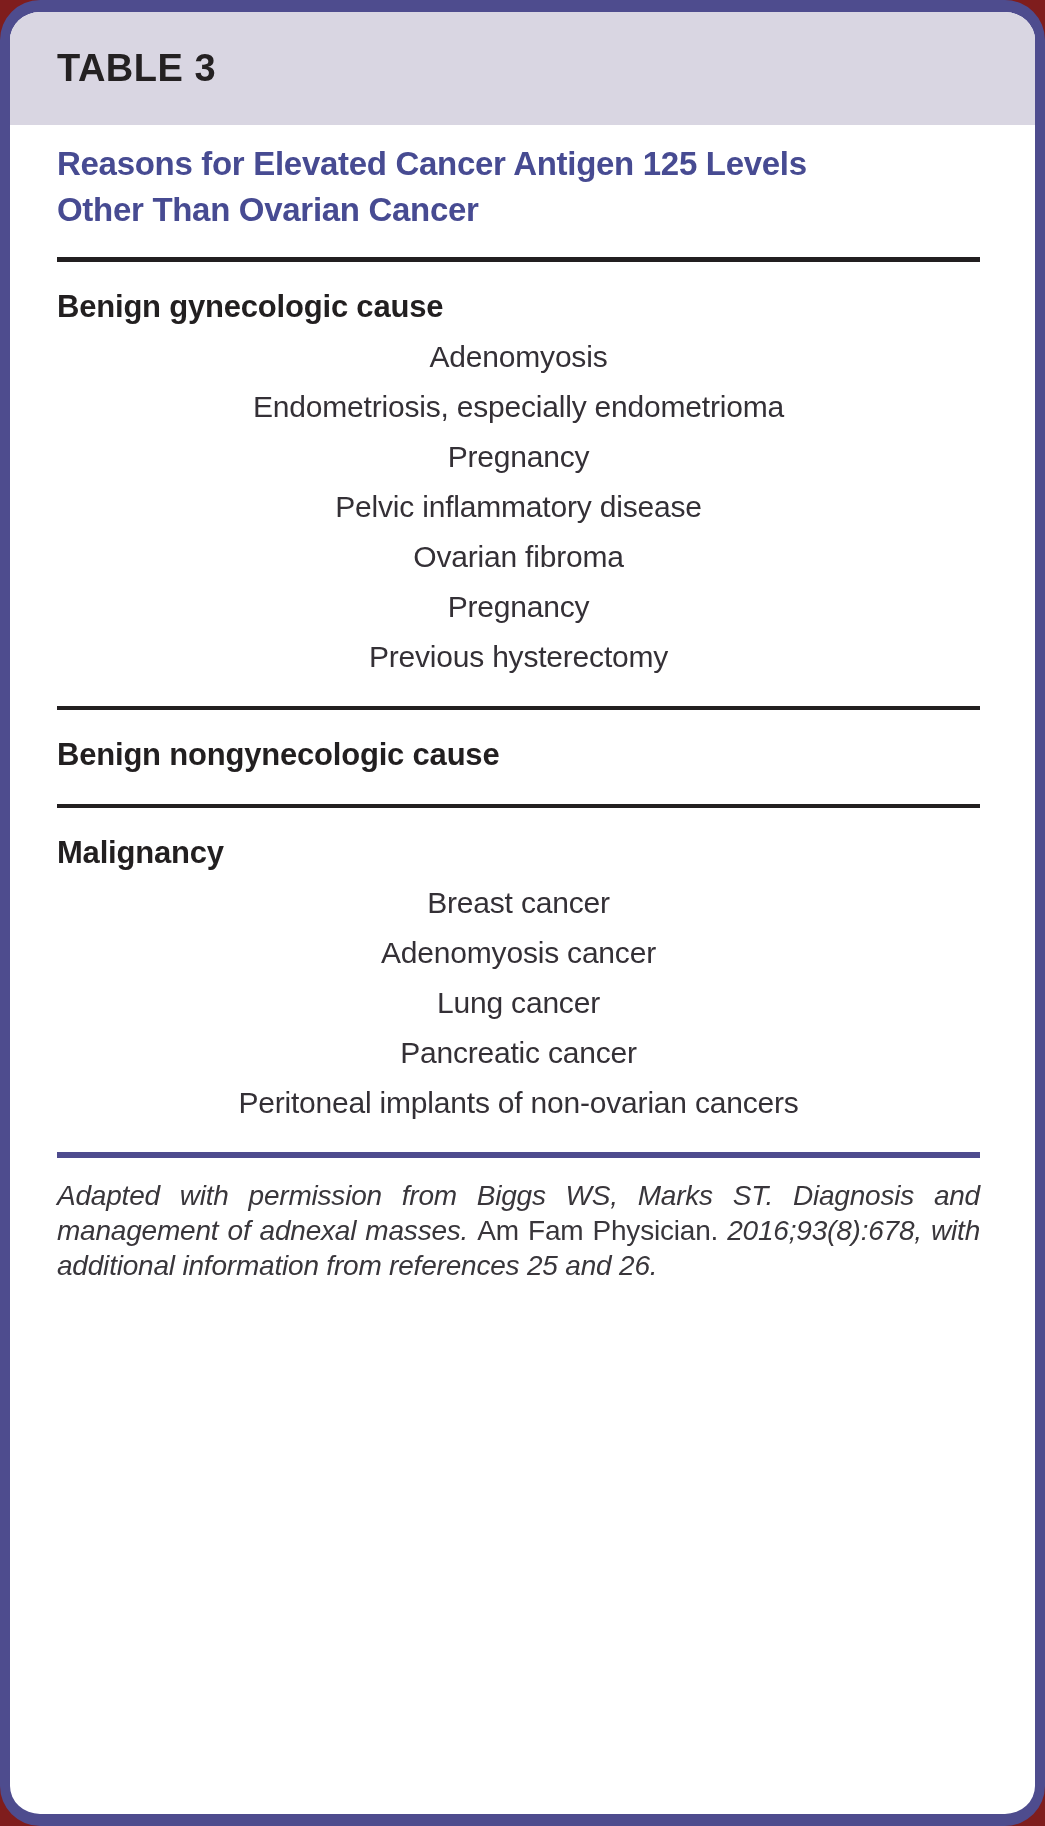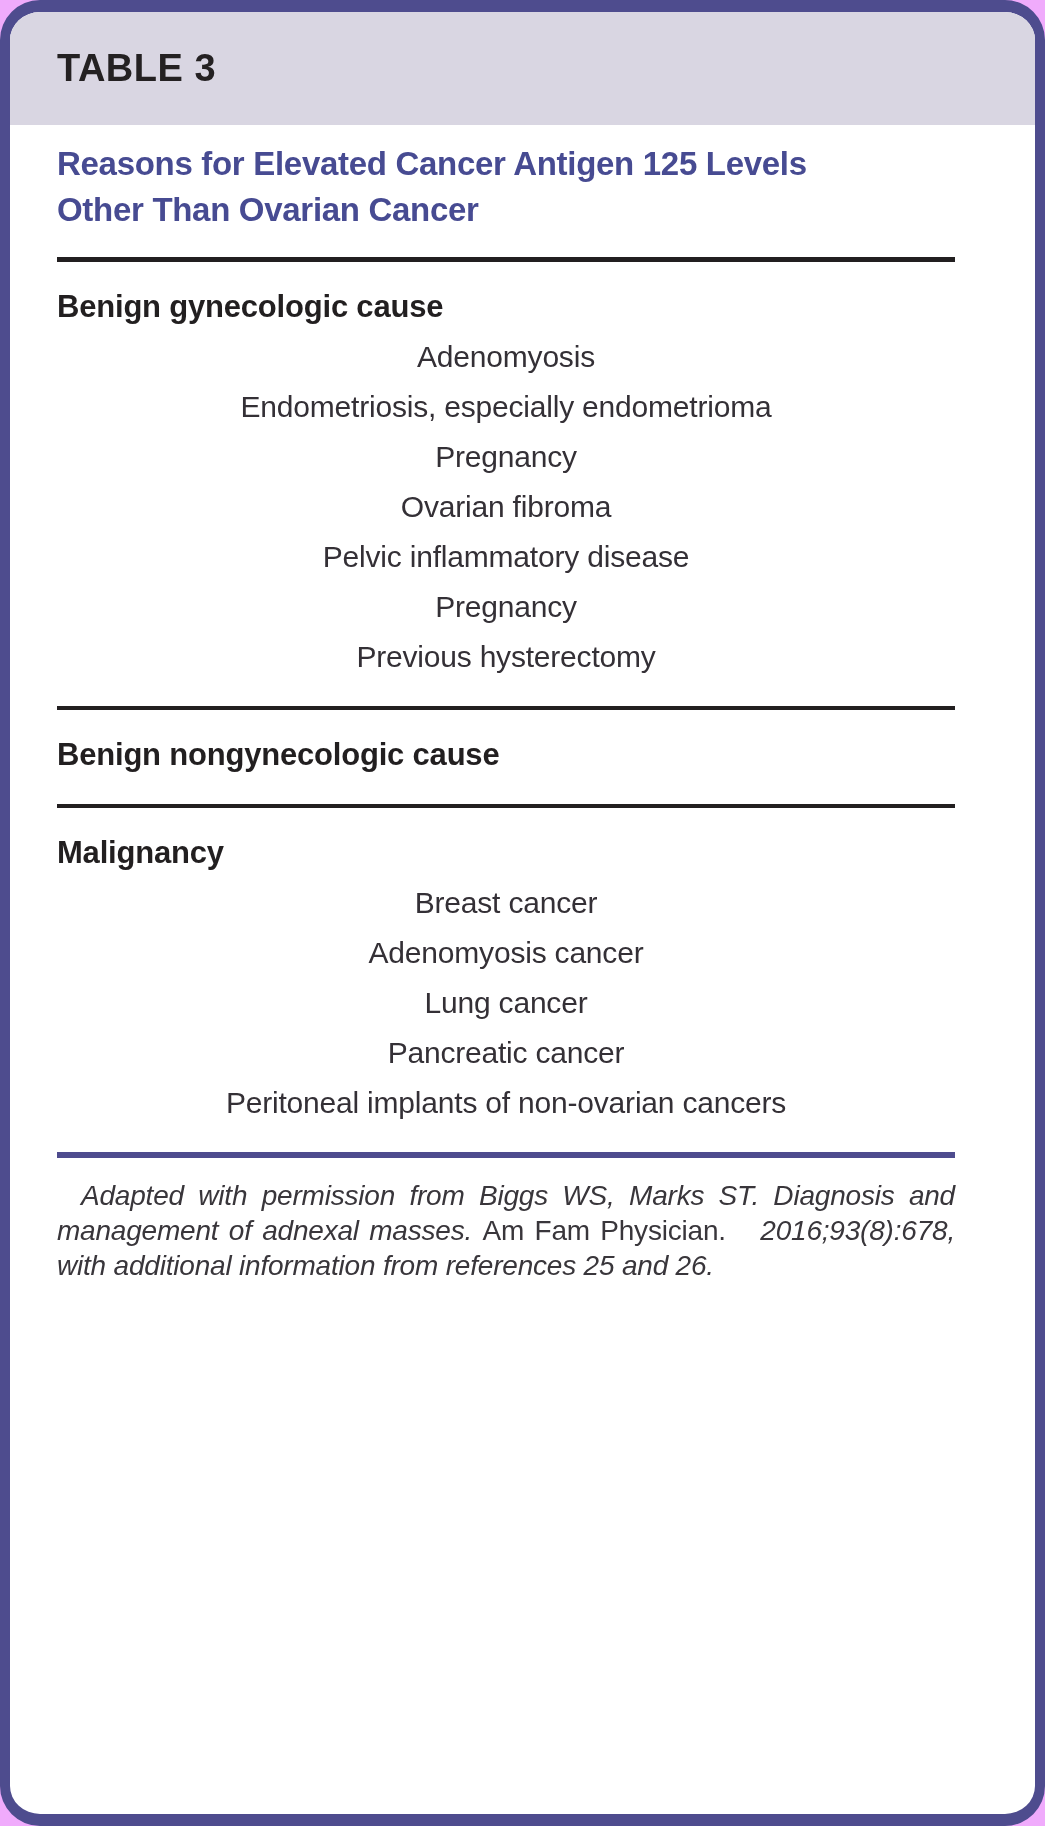--- a/index.html
+++ b/index.html
@@ -5,21 +5,21 @@
   html, body {
     margin: 0;
     padding: 0;
     background: #ffffff;
     font-family: "Liberation Sans", "DejaVu Sans", sans-serif;
   }
   .page {
     position: relative;
     width: 1045px;
     height: 1826px;
-    background: #f0abfc;
+    background: #7f1d1d;
     overflow: hidden;
   }
   .card {
     position: absolute;
     left: 0; top: 0;
     width: 1025px;  
     height: 1802px; 
     border: 10px solid #4e4c8e;
     border-top-width: 12px;
     border-bottom-width: 12px;
@@ -34,21 +34,21 @@
     align-items: center;
     padding-left: 47px;
   }
   .band .table-label {
     font-size: 38px;
     font-weight: bold;
     color: #242122;
     letter-spacing: 0.5px;
   }
   .content {
-    padding: 0 80px 0 47px;
+    padding: 0 55px 0 47px;
   }
   .title {
     margin: 16px 0 24px 0;
     max-width: 800px;
     font-size: 33px;
     line-height: 46px;
     font-weight: bold;
     color: #474b92;
     letter-spacing: -0.3px;
   }
@@ -91,43 +91,43 @@
     margin: 24px 0 0 0;
   }
   .footnote {
     margin: 20px 0 0 0;
     font-size: 28px;
     line-height: 35px;
     color: #39363b;
     text-align: justify;
     letter-spacing: -0.2px;
   }
-  .footnote .it { font-style: italic; margin-left: 24px; }
+  .footnote .it { font-style: italic; }
   .footnote .up { font-style: normal; }
 </style>
 </head>
 <body>
 
 <div class="page">
   <div class="card">
     <div class="band">
       <span class="table-label">TABLE 3</span>
     </div>
     <div class="content">
       <div class="title">Reasons for Elevated Cancer Antigen 125 Levels Other Than Ovarian Cancer</div>
       <hr class="rule-dark">
       <div>
   <div class="section">
     <h2 class="section-heading">Benign gynecologic cause</h2>
     <ul class="item-list">
               <li class="item">Adenomyosis</li>
               <li class="item">Endometriosis, especially endometrioma</li>
               <li class="item">Pregnancy</li>
+              <li class="item">Pelvic inflammatory disease</li>
               <li class="item">Ovarian fibroma</li>
-              <li class="item">Pelvic inflammatory disease</li>
               <li class="item">Pregnancy</li>
               <li class="item">Previous hysterectomy</li>
             </ul>
     <hr class="section-rule">
   </div>
 
   <div class="section">
     <h2 class="section-heading">Benign nongynecologic cause</h2>
     <hr class="section-rule">
   </div>

